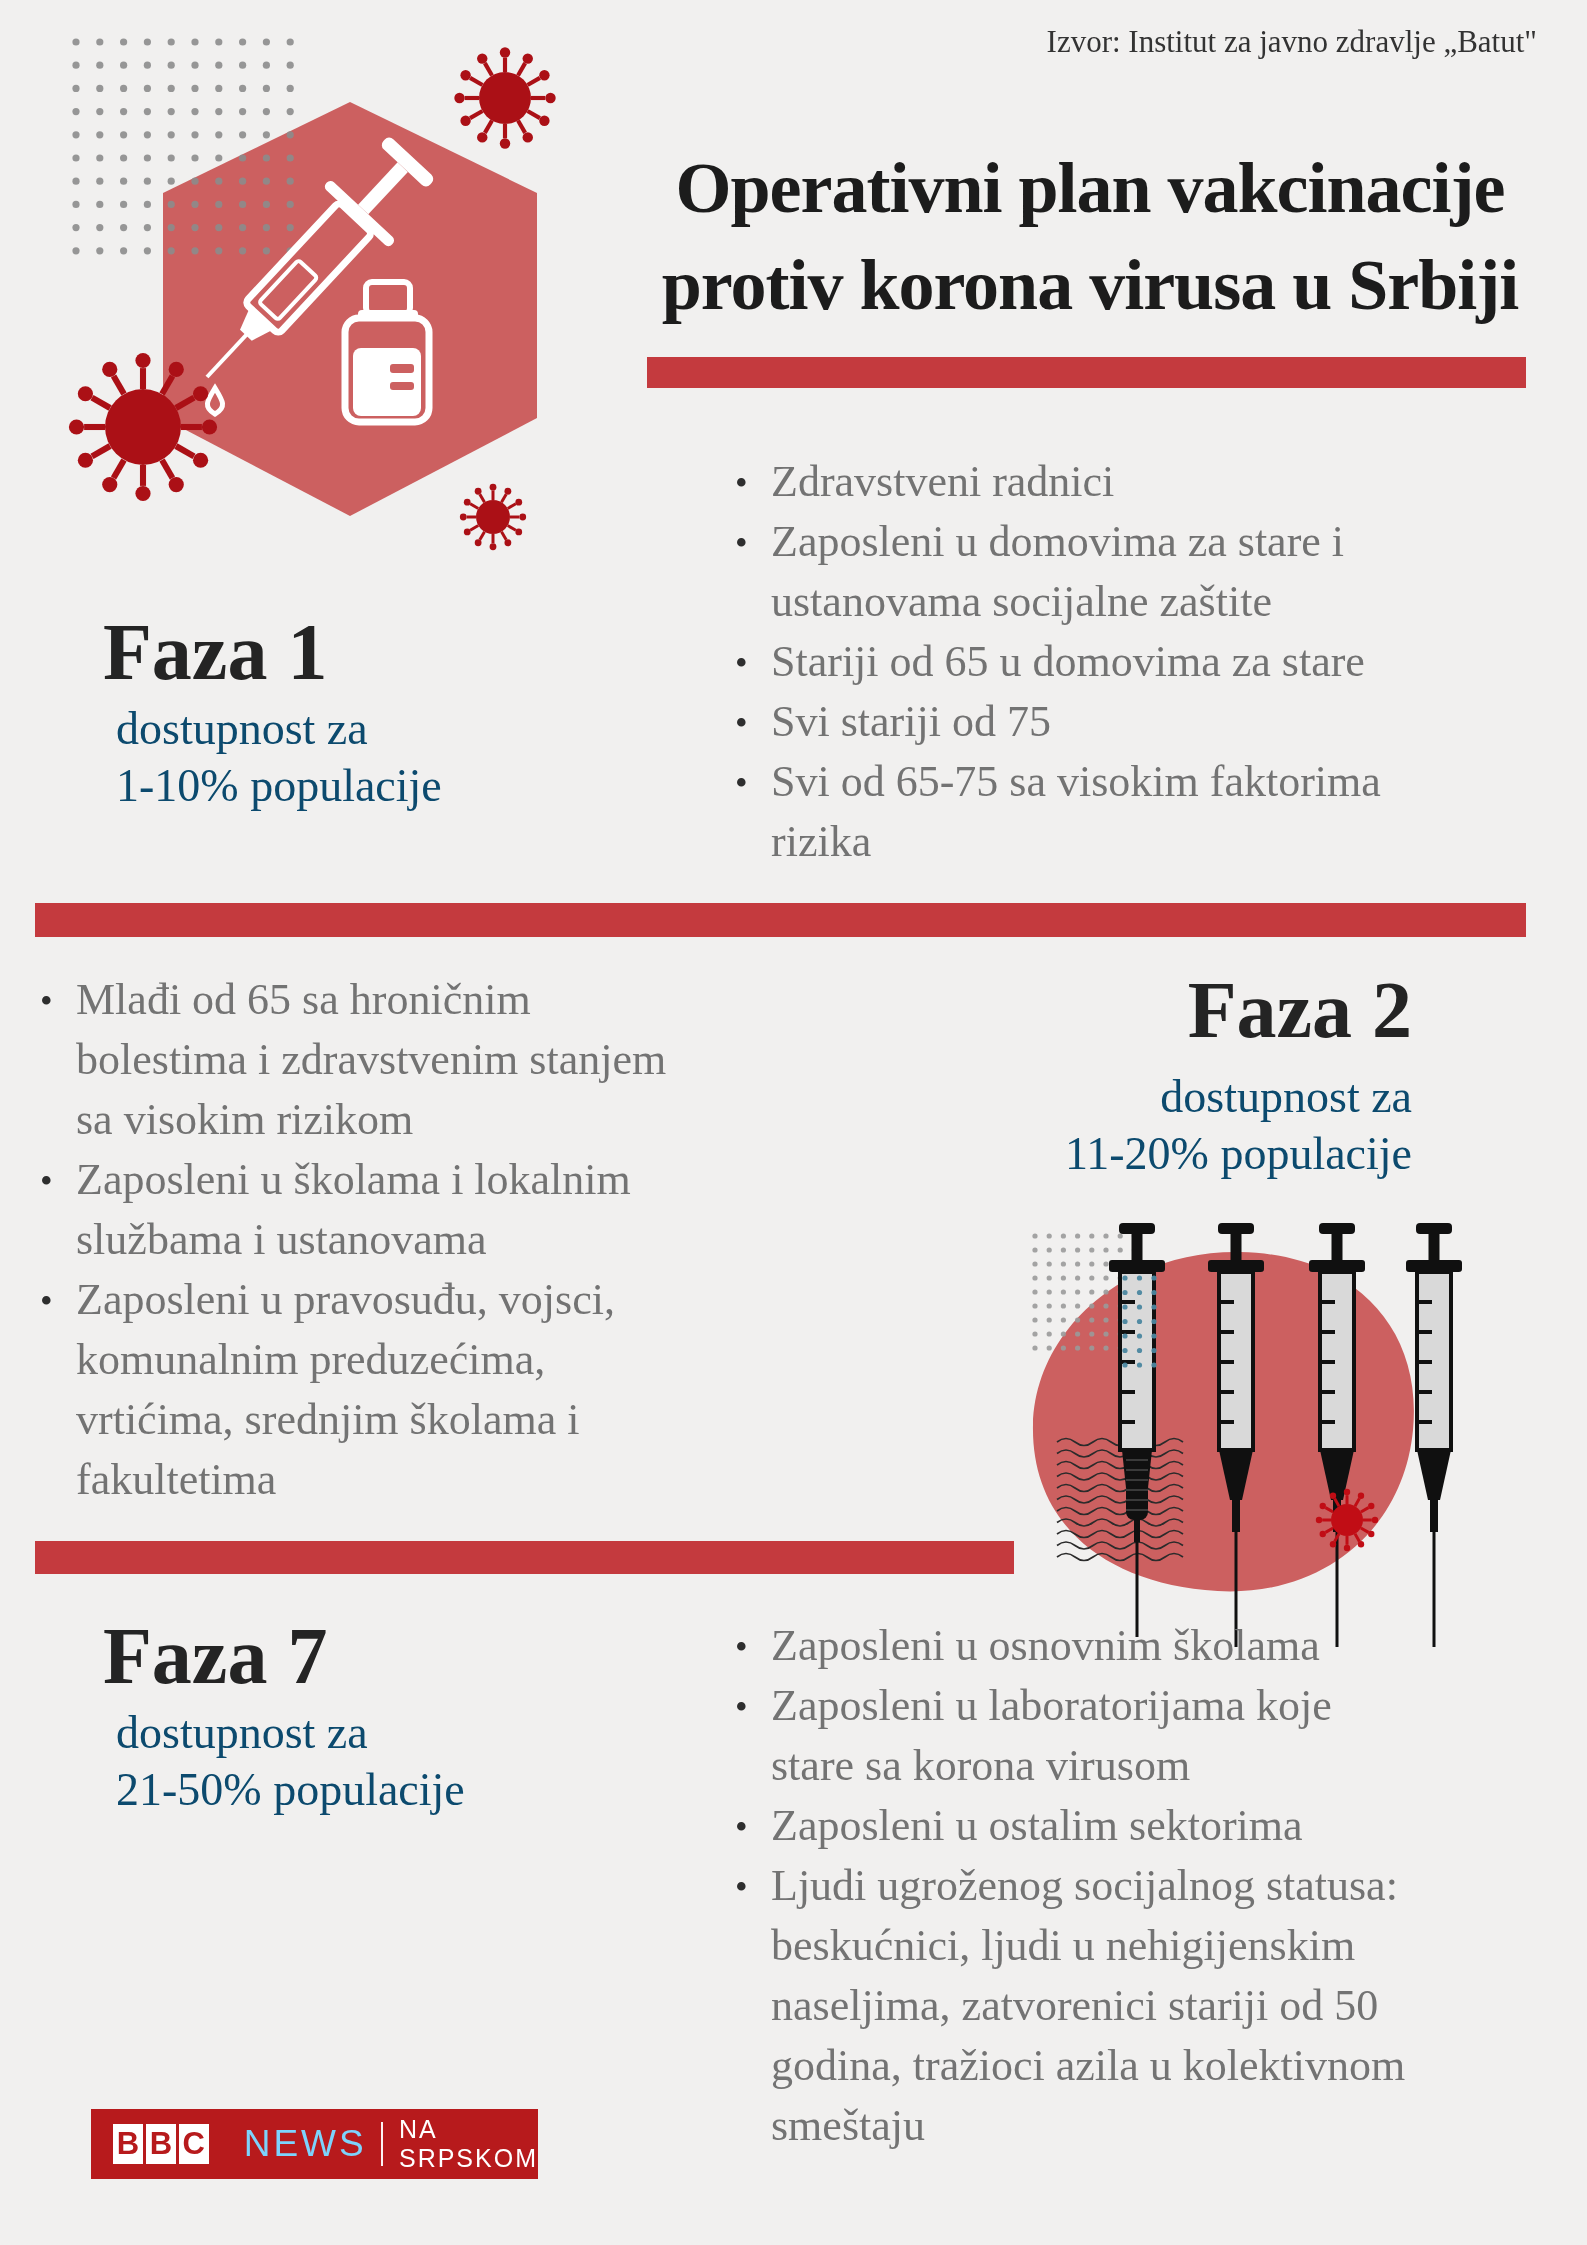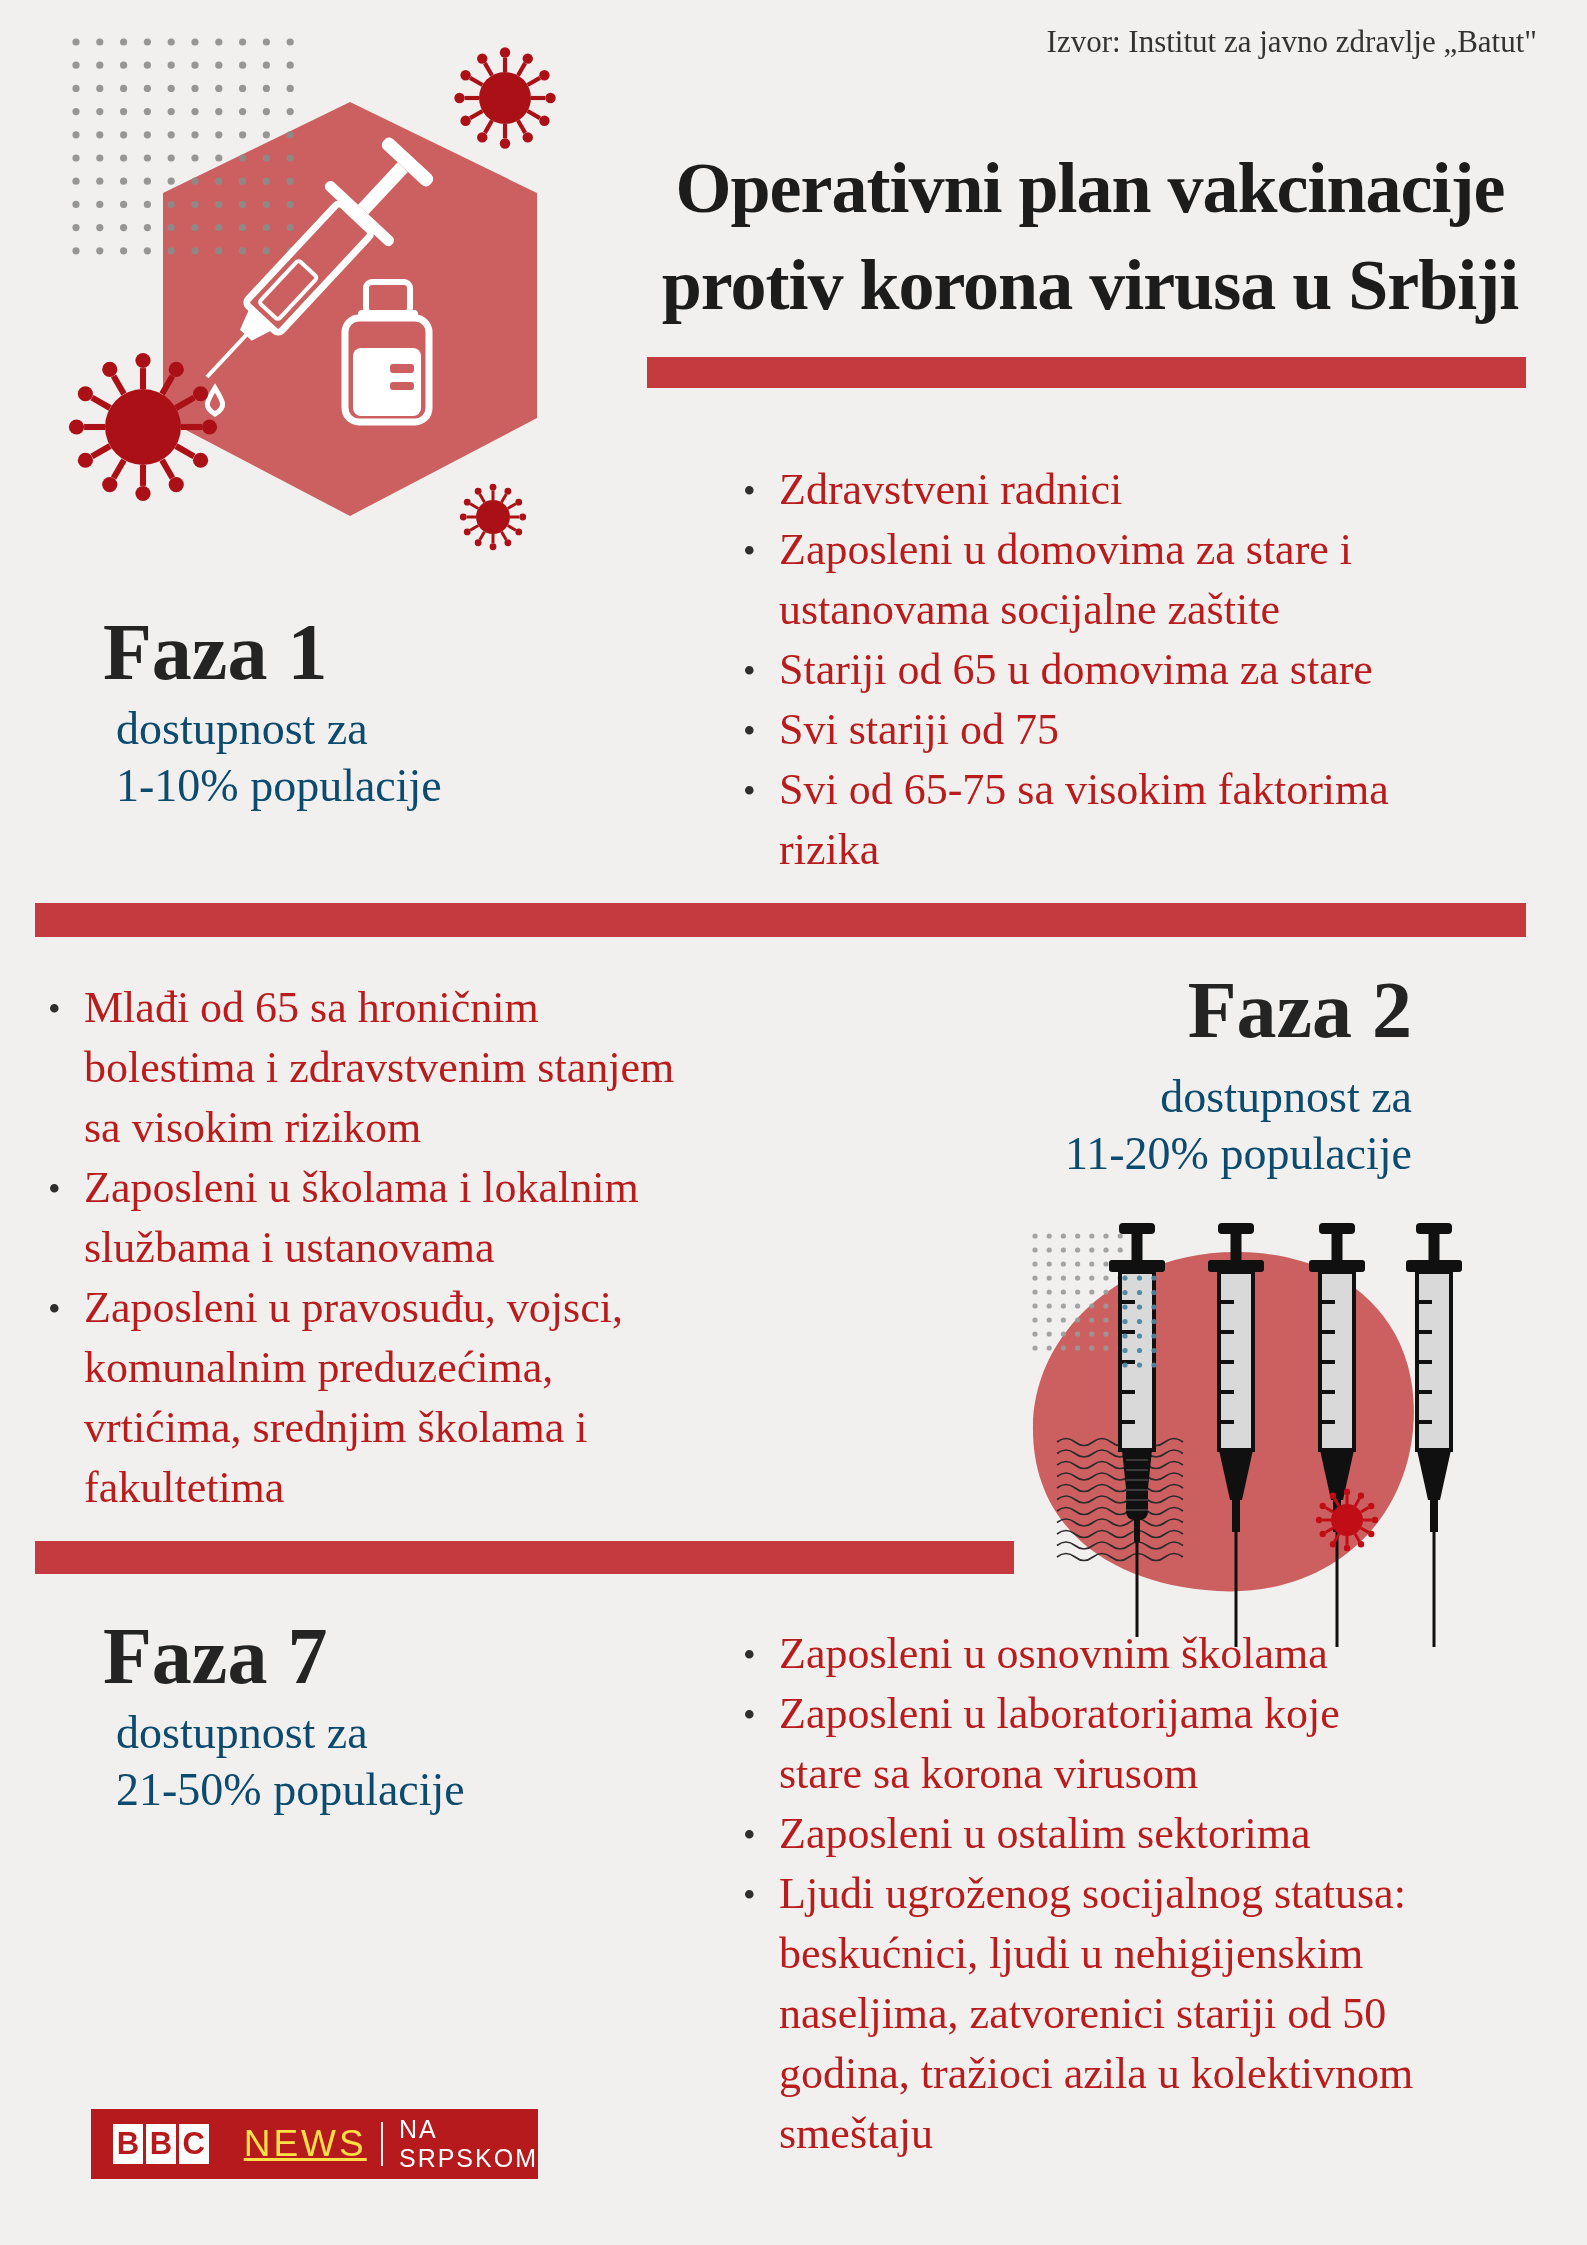--- a/index.html
+++ b/index.html
@@ -14,35 +14,35 @@
   .bar-b{left:35px;top:903px;width:1491px;height:34px;}
   .bar-c{left:35px;top:1541px;width:979px;height:33px;}
   .phase-name{font-size:80px;font-weight:bold;line-height:88px;color:#242424;}
   .phase-sub{font-size:46px;line-height:57px;color:#0c4a6e;white-space:pre-line;}
   .f1-head{left:103px;top:608px;}
   .f1-sub{left:116px;top:700px;}
   .f3-head{left:103px;top:1612px;}
   .f3-sub{left:116px;top:1704px;}
   .f2-block{left:1000px;top:966px;width:412px;text-align:right;}
   .f2-block .phase-sub{margin-top:14px;}
-  ul.blist{list-style:none;margin:12px;padding:0;font-size:44px;line-height:60px;color:#b91c1c;}
+  ul.blist{list-style:none;margin:4px;padding:0;font-size:44px;line-height:60px;color:#737373;}
   .blist li{position:relative;padding-left:42px;white-space:pre-line;}
   .blist li::before{content:"\2022";position:absolute;left:6px;top:1px;font-size:36px;line-height:60px;color:#2e2e2e;}
   .f1-list{left:725px;top:448px;width:830px;}
   .f2-list{left:30px;top:966px;width:720px;}
   .f3-list{left:725px;top:1612px;width:850px;}
   .hex-svg{left:40px;top:30px;}
   .blob-svg{left:1005px;top:1190px;}
   .rose-fill{fill:var(--rose,#cc6060);}
   .bbc{left:91px;top:2109px;width:447px;height:70px;background:var(--bbc,#b71a1c);
        display:flex;align-items:center;padding-left:22px;box-sizing:border-box;
        font-family:"Liberation Sans",sans-serif;}
   .bbc .sq{width:40px;height:40px;background:#fff;color:var(--bbc,#b71a1c);font-weight:bold;
            font-size:31px;display:flex;align-items:center;justify-content:center;margin-right:3px;}
-  .bbc .news{color:#fde047;font-size:37px;letter-spacing:3px;margin-left:32px;text-decoration:underline;}
+  .bbc .news{color:#7dd3fc;font-size:37px;letter-spacing:3px;margin-left:32px;}
   .bbc .div{width:3px;height:44px;background:#fff;margin:0 16px 0 14px;opacity:.95;}
   .bbc .reg{color:#fff;font-size:25px;letter-spacing:2px;}
 </style>
 </head>
 <body>
 
 <div class="page">
 
   <div class="abs source">Izvor: Institut za javno zdravlje „Batut"</div>
 

